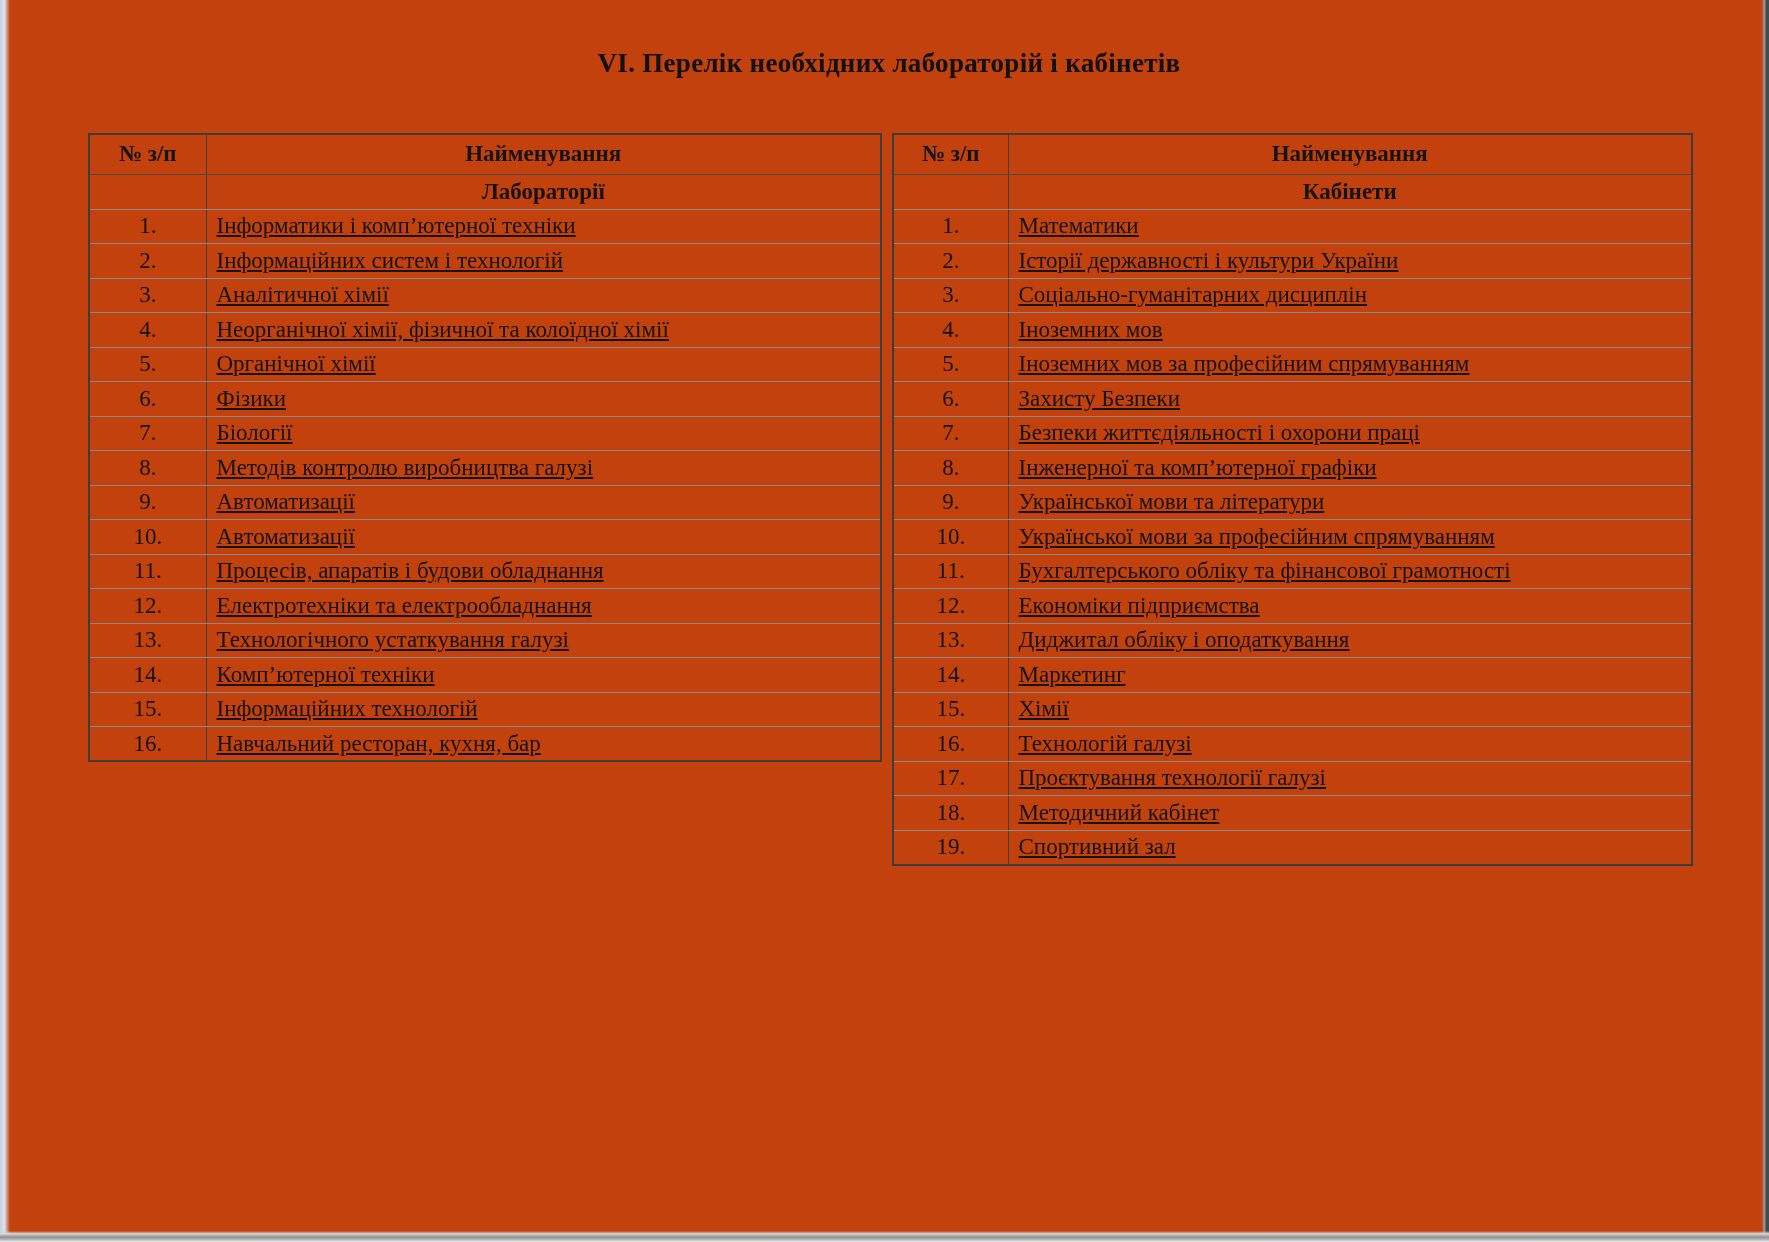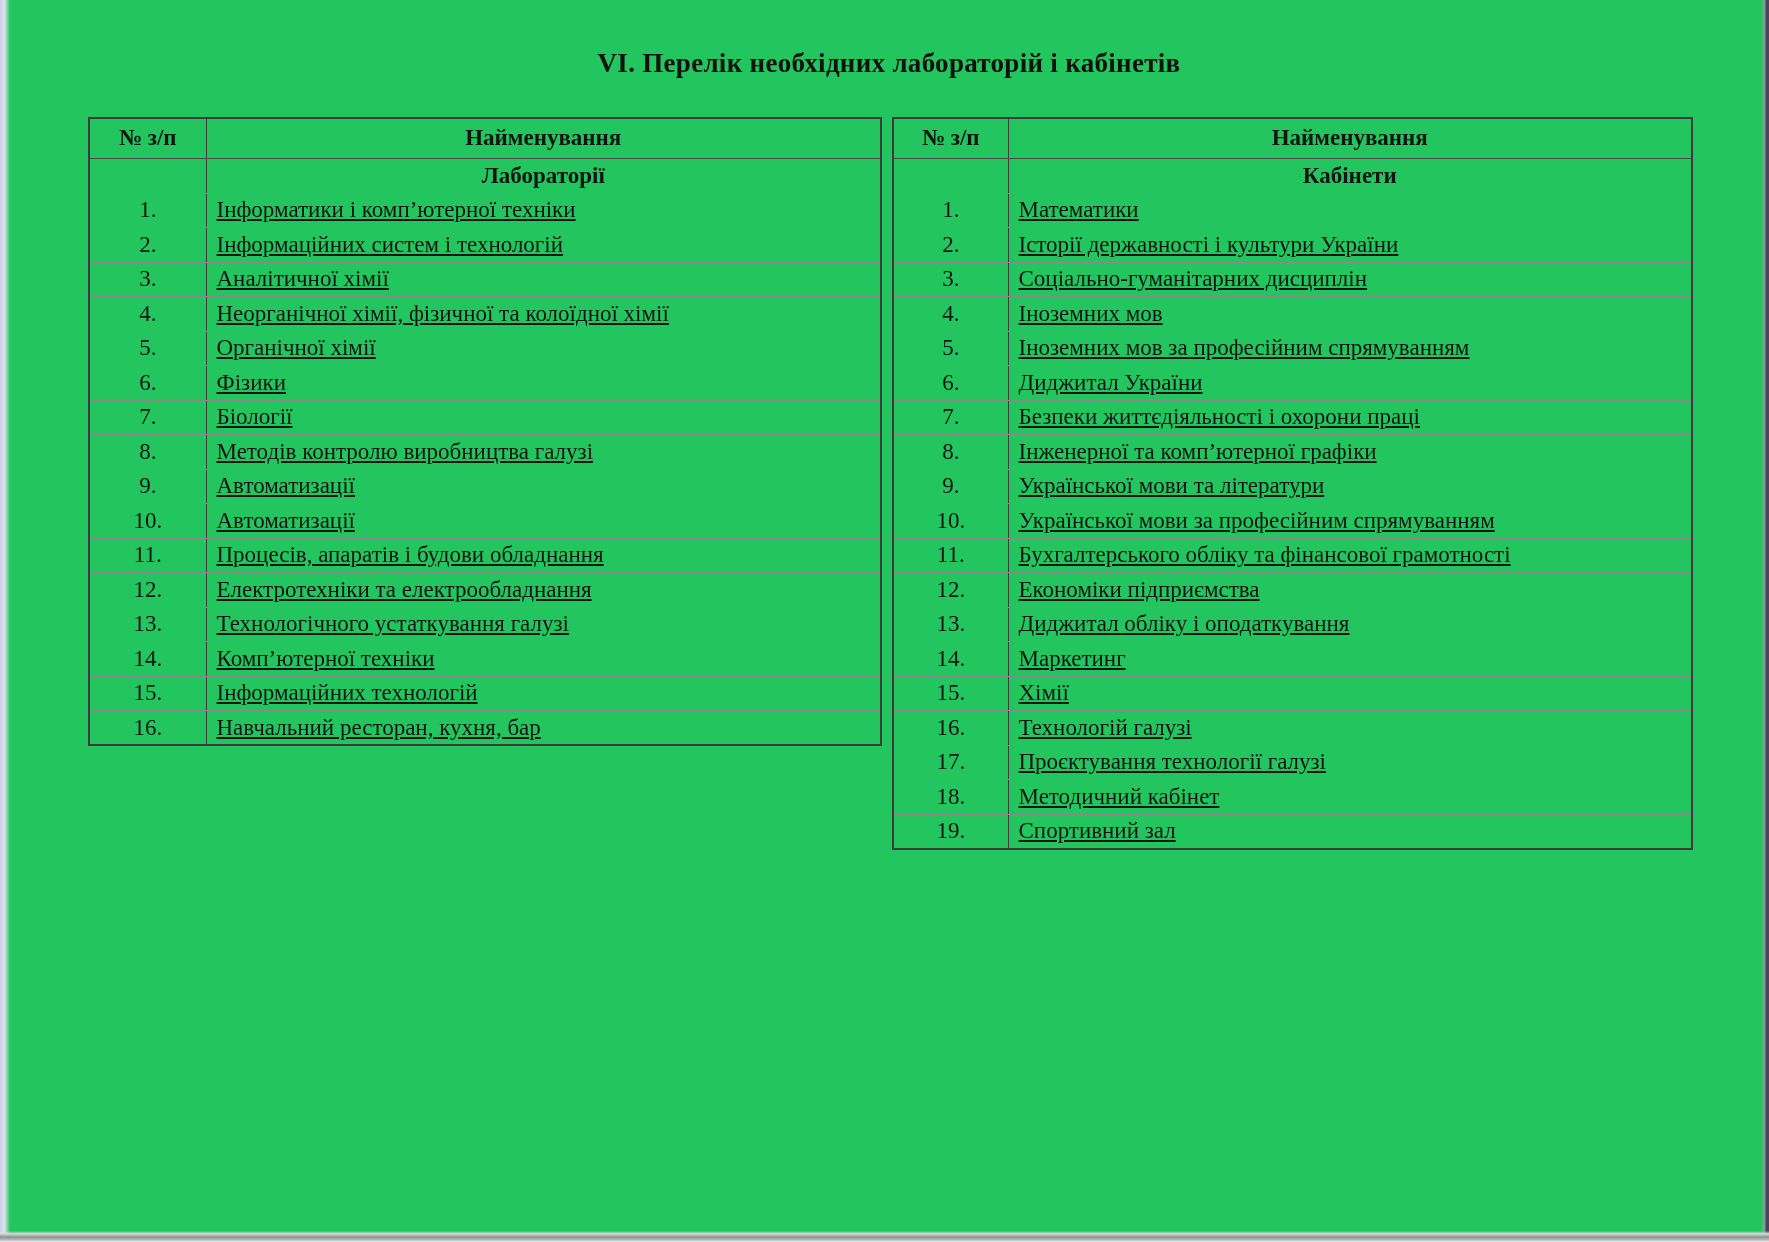--- a/index.html
+++ b/index.html
@@ -4,21 +4,21 @@
 <style>
   html, body {
     margin: 0;
     padding: 0;
     background: #ffffff;
   }
   .page {
     position: relative;
     width: 1769px;
     height: 1242px;
-    background: #22c55e;
+    background: #c2410c;
     overflow: hidden;
     font-family: "Liberation Serif", "DejaVu Serif", serif;
     color: #1a1a1a;
   }
   
   .edge-left {
     position: absolute; left: 0; top: 0; width: 10px; height: 100%;
     background: linear-gradient(to right, #c7d0df 0%, #dde3ec 45%, rgba(255,255,255,0) 100%);
   }
   .edge-right {
@@ -36,21 +36,21 @@
     width: 1778px;
     margin: 0;
     text-align: center;
     font-size: 27px;
     font-weight: bold;
     letter-spacing: 0.3px;
     color: #111;
   }
   table.sheet {
     position: absolute;
-    top: 117px;
+    top: 133px;
     border-collapse: collapse;
     table-layout: fixed;
     font-size: 23px;
     color: #141414;
   }
   table.sheet.left  { left: 88px;  width: 792px; }
   table.sheet.right { left: 892px; width: 799px; }
   table.sheet, table.sheet tr, table.sheet td, table.sheet th { box-sizing: border-box; }
   table.sheet { border: 2px solid #3c3c3c; }
   table.sheet th, table.sheet td {
@@ -228,21 +228,21 @@
     <td class="cell-name">Іноземних мов</td>
   </tr>
 
   <tr>
     <td class="cell-num">5.</td>
     <td class="cell-name">Іноземних мов за професійним спрямуванням</td>
   </tr>
 
   <tr>
     <td class="cell-num">6.</td>
-    <td class="cell-name">Диджитал України</td>
+    <td class="cell-name">Захисту Безпеки</td>
   </tr>
 
   <tr>
     <td class="cell-num">7.</td>
     <td class="cell-name">Безпеки життєдіяльності і охорони праці</td>
   </tr>
 
   <tr>
     <td class="cell-num">8.</td>
     <td class="cell-name">Інженерної та комп’ютерної графіки</td>

